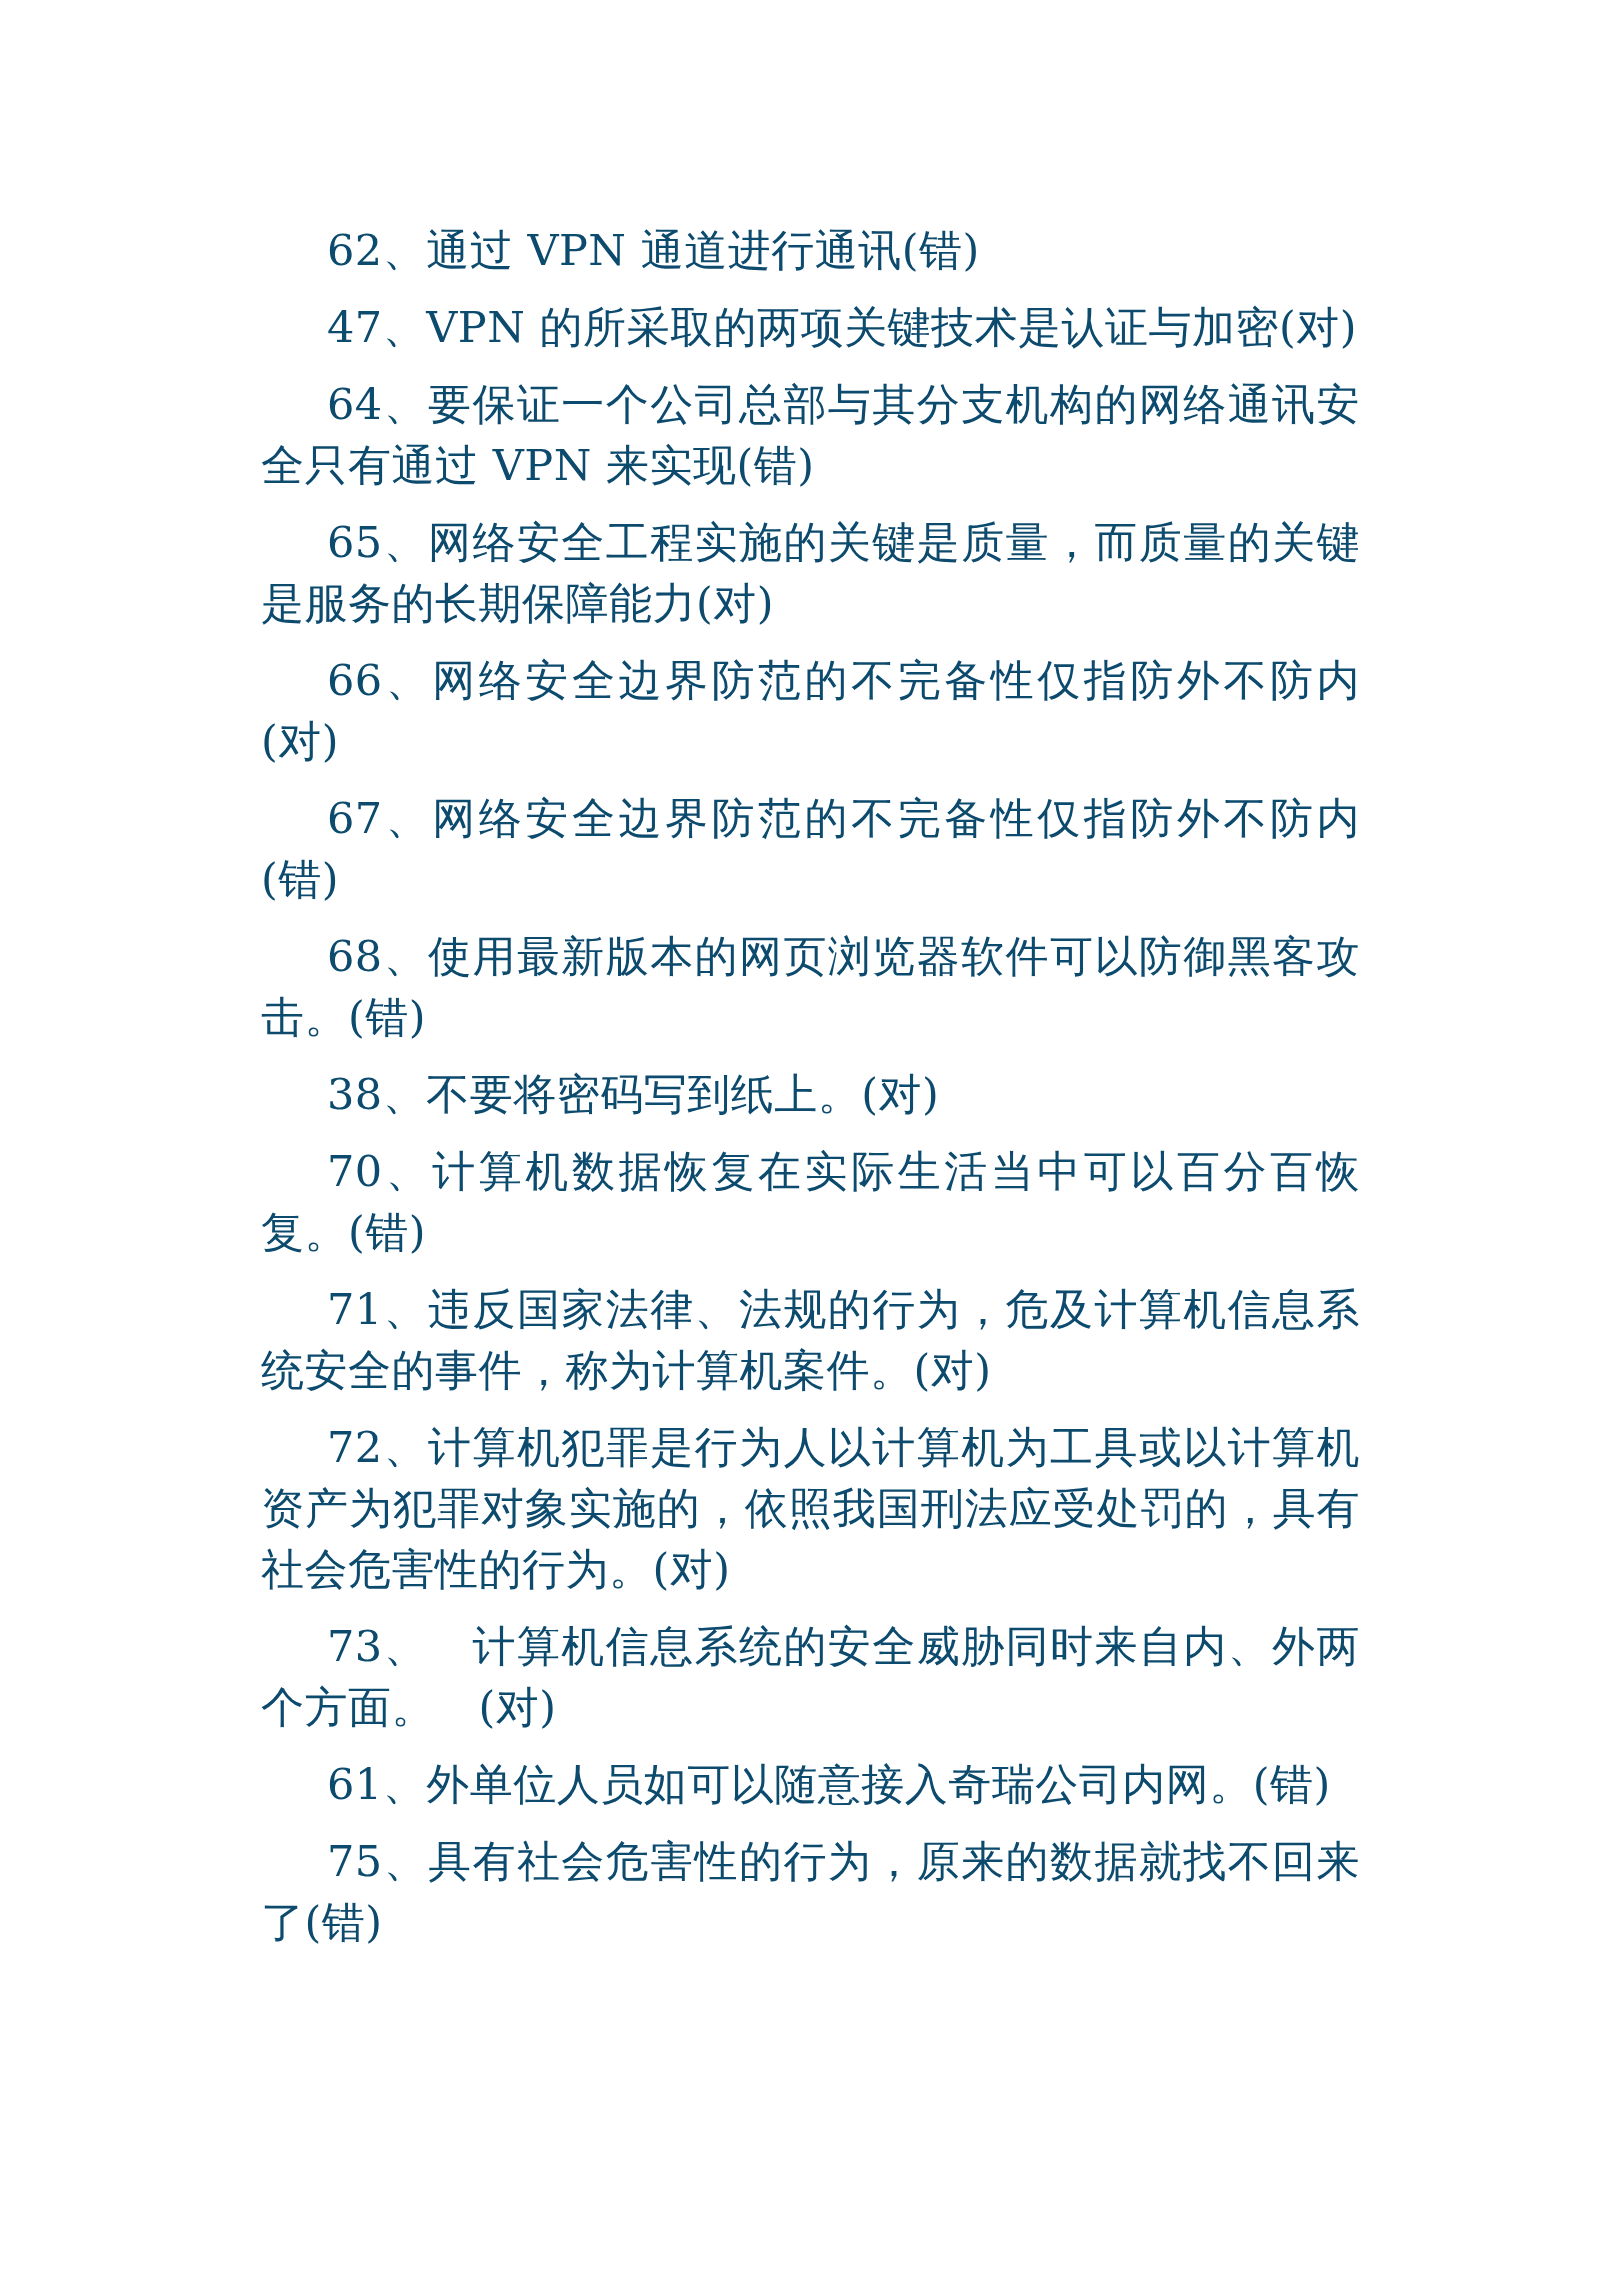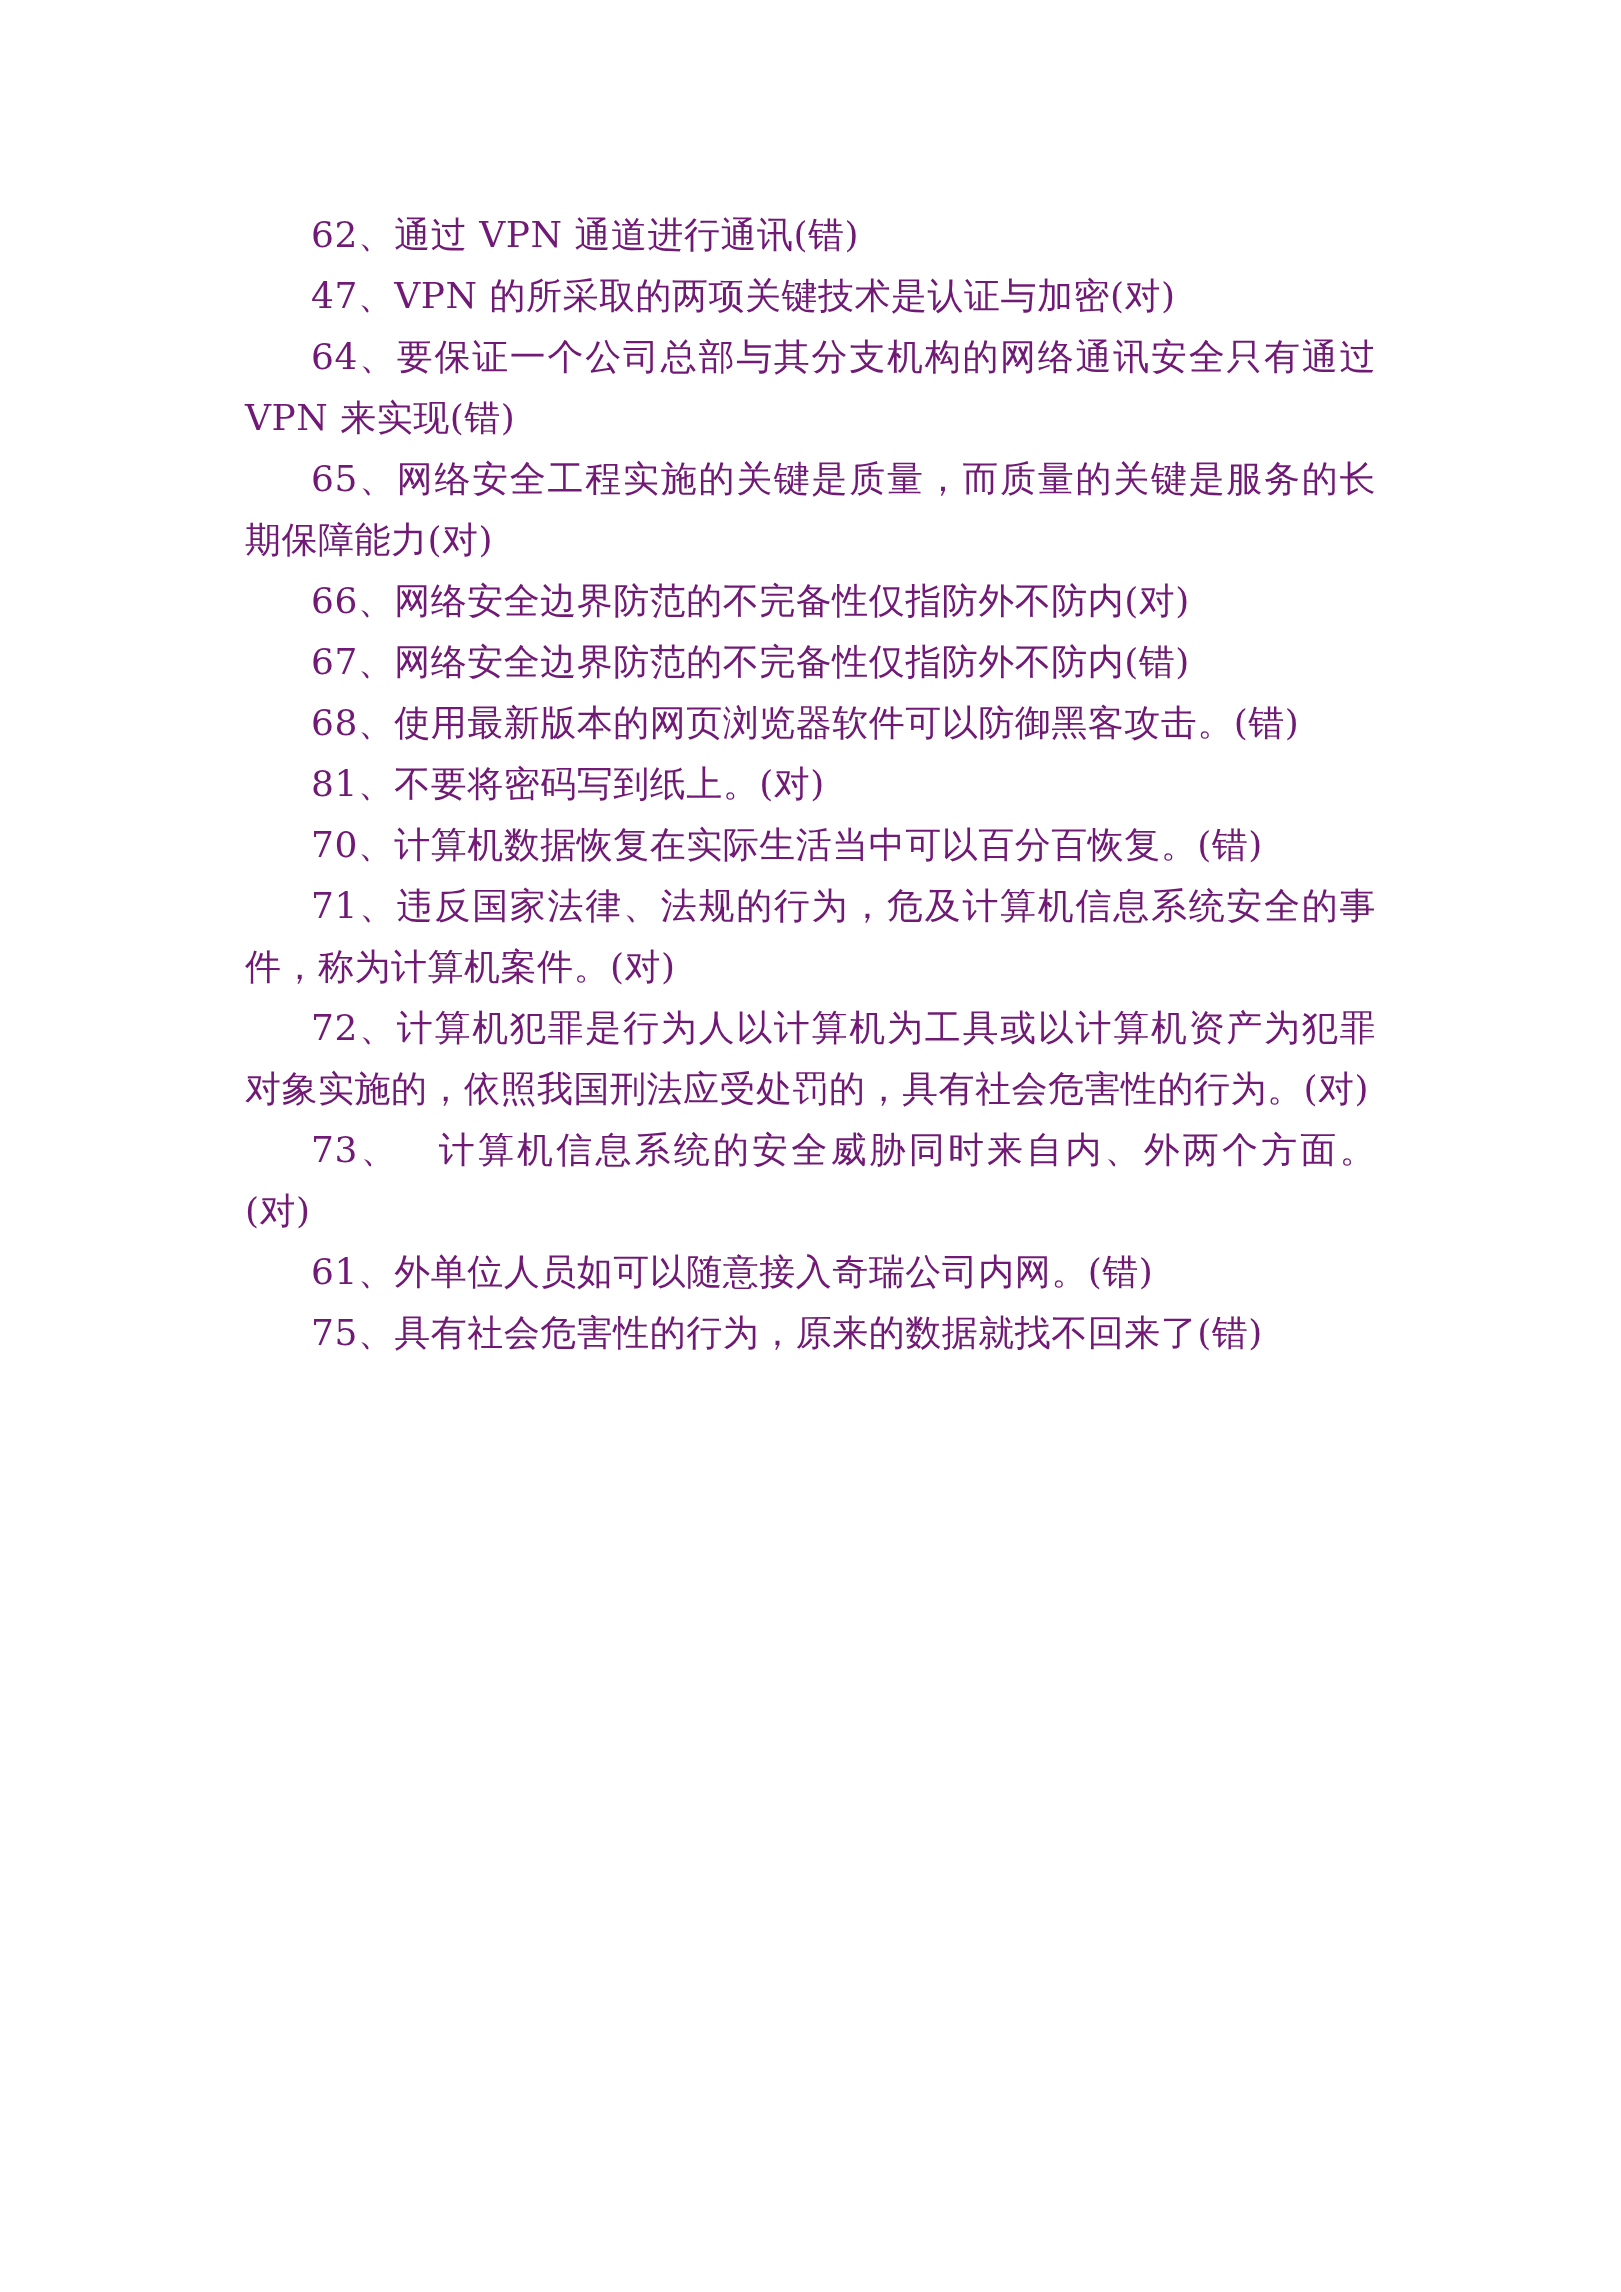--- a/index.html
+++ b/index.html
@@ -14,26 +14,26 @@
     margin: 0 auto;
     background: #ffffff;
     box-sizing: border-box;
     padding: 204px 245px 0 245px;
     overflow: hidden;
   }
   .question-list {
     width: 100%;
   }
   .q {
-    margin: 0;
+    margin: 16px;
     padding: 0;
     font-family: "DejaVu Serif", "Liberation Serif", serif;
-    font-size: 36px;
+    font-size: 43px;
     line-height: 61px;
-    color: #701a75;
+    color: #0c4a6e;
     text-align: justify;
     text-indent: 66px;
     letter-spacing: 0.5px;
     word-break: break-all;
   }
   .q span {
     white-space: pre-wrap;
   }
 </style>
 </head>
@@ -49,21 +49,21 @@
     <p class="q"><span>64、</span><span>要保证一个公司总部与其分支机构的网络通讯安全只有通过 VPN 来实现</span><span>(错)</span></p>
 
     <p class="q"><span>65、</span><span>网络安全工程实施的关键是质量，而质量的关键是服务的长期保障能力</span><span>(对)</span></p>
 
     <p class="q"><span>66、</span><span>网络安全边界防范的不完备性仅指防外不防内</span><span>(对)</span></p>
 
     <p class="q"><span>67、</span><span>网络安全边界防范的不完备性仅指防外不防内</span><span>(错)</span></p>
 
     <p class="q"><span>68、</span><span>使用最新版本的网页浏览器软件可以防御黑客攻击。</span><span>(错)</span></p>
 
-    <p class="q"><span>81、</span><span>不要将密码写到纸上。</span><span>(对)</span></p>
+    <p class="q"><span>38、</span><span>不要将密码写到纸上。</span><span>(对)</span></p>
 
     <p class="q"><span>70、</span><span>计算机数据恢复在实际生活当中可以百分百恢复。</span><span>(错)</span></p>
 
     <p class="q"><span>71、</span><span>违反国家法律、法规的行为，危及计算机信息系统安全的事件，称为计算机案件。</span><span>(对)</span></p>
 
     <p class="q"><span>72、</span><span>计算机犯罪是行为人以计算机为工具或以计算机资产为犯罪对象实施的，依照我国刑法应受处罚的，具有社会危害性的行为。</span><span>(对)</span></p>
 
     <p class="q"><span>73、</span><span>　计算机信息系统的安全威胁同时来自内、外两个方面。　</span><span>(对)</span></p>
 
     <p class="q"><span>61、</span><span>外单位人员如可以随意接入奇瑞公司内网。</span><span>(错)</span></p>

